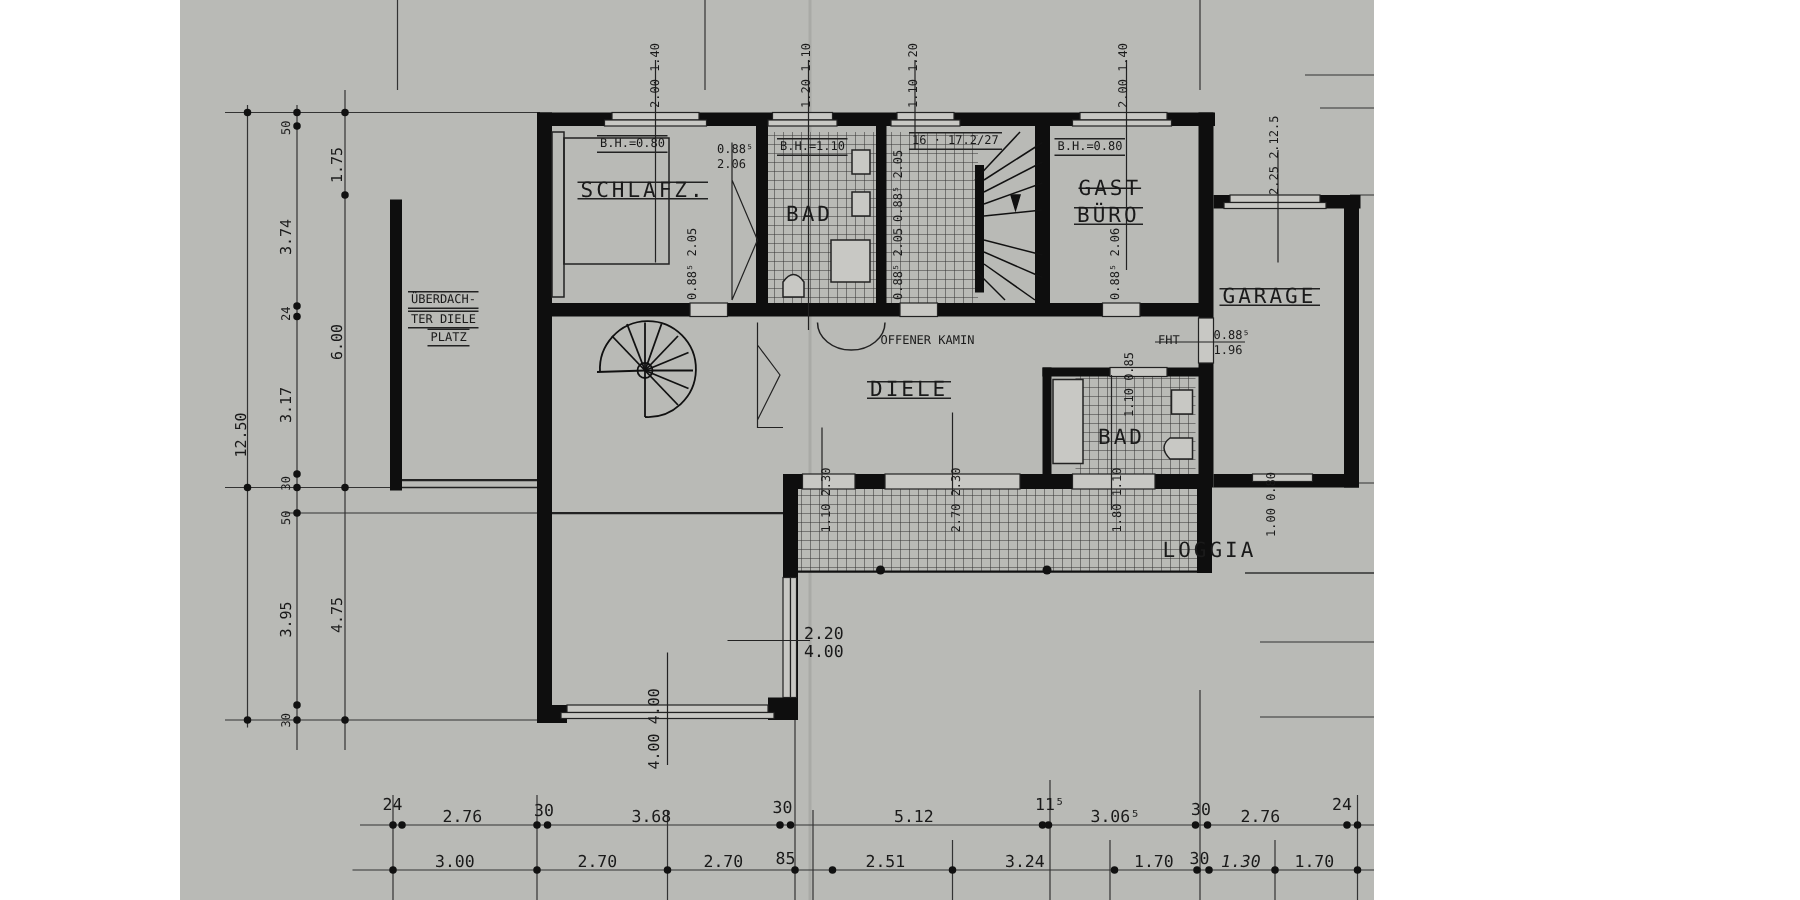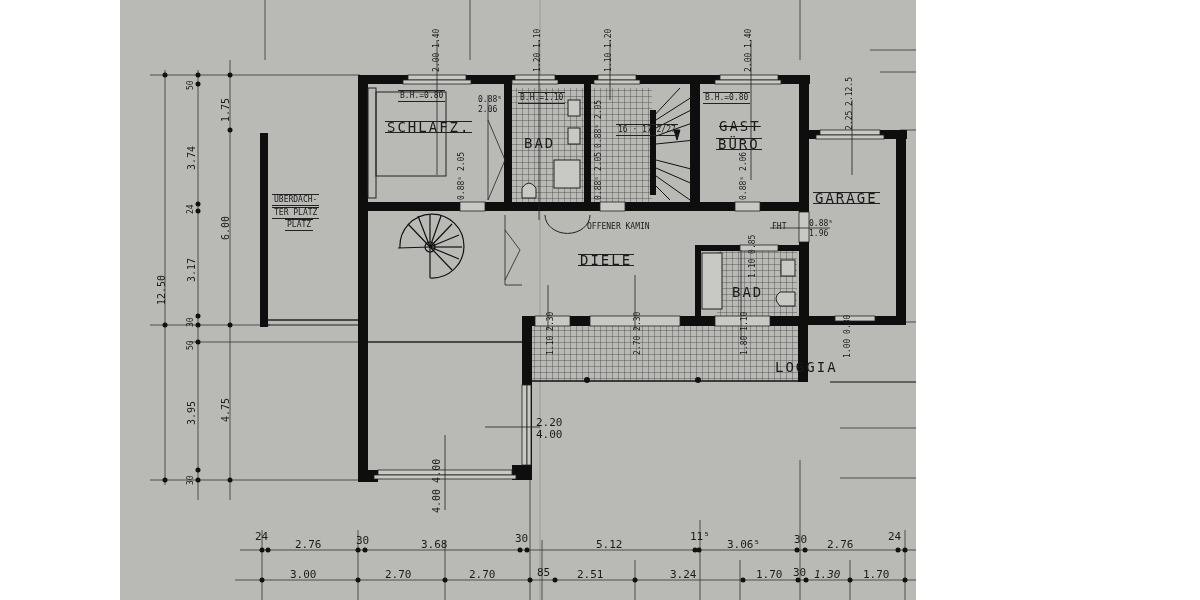--- a/index.html
+++ b/index.html
@@ -267,26 +267,26 @@
     <line x1="445" y1="435" x2="445" y2="510"></line>
         <line x1="485" y1="427" x2="540" y2="427"></line>
     <line x1="770" y1="228" x2="830" y2="228"></line>
   </g>
 </svg>
 
 <div class="lbl sm ul" style="left:278px;top:90px;">B.H.=0.80</div>
 <div class="lbl room ul" style="left:265px;top:121px;">SCHLAFZ.</div>
 <div class="lbl sm ul" style="left:398px;top:92px;">B.H.=1.10</div>
 <div class="lbl room" style="left:404px;top:135px;">BAD</div>
-<div class="lbl sm ul" style="left:496px;top:88px;margin-top:36px;">16 · 17.2/27</div>
+<div class="lbl sm ul" style="left:486px;top:88px;">16 · 17.2/27</div>
 <div class="lbl sm ul" style="left:583px;top:92px;">B.H.=0.80</div>
 <div class="lbl room" style="left:599px;top:118px;text-decoration:line-through;">GAST</div>
 <div class="lbl room ul" style="left:596px;top:138px;">BÜRO</div>
 <div class="lbl sm ul" style="left:152px;top:194px;">ÜBERDACH-</div>
-<div class="lbl sm ul" style="left:152px;top:207px;">TER PLATZ</div>
+<div class="lbl sm ul" style="left:152px;top:207px;">TER DIELE</div>
 <div class="lbl sm ul" style="left:165px;top:219px;">PLATZ</div>
 <div class="lbl room ul" style="left:693px;top:192px;">GARAGE</div>
 <div class="lbl sm" style="left:467px;top:222px;">OFFENER KAMIN</div>
 <div class="lbl room ul" style="left:458px;top:254px;">DIELE</div>
 <div class="lbl sm" style="left:652px;top:222px;">FHT</div>
 <div class="lbl room" style="left:612px;top:284px;">BAD</div>
 <div class="lbl room" style="left:655px;top:359px;">LOGGIA</div>
 
 <div class="lbl dimv sm" style="left:312px;top:72px;"><span>2.00</span> <span>1.40</span></div>
 <div class="lbl dimv sm" style="left:413px;top:72px;"><span>1.20</span> <span>1.10</span></div>
@@ -324,21 +324,21 @@
 <div class="lbl dim" style="left:476px;top:538px;">5.12</div>
 <div class="lbl dim" style="left:570px;top:530px;">11⁵</div>
 <div class="lbl dim" style="left:607px;top:538px;">3.06⁵</div>
 <div class="lbl dim" style="left:674px;top:533px;">30</div>
 <div class="lbl dim" style="left:707px;top:538px;">2.76</div>
 <div class="lbl dim" style="left:768px;top:530px;">24</div>
 
 <div class="lbl dim" style="left:170px;top:568px;">3.00</div>
 <div class="lbl dim" style="left:265px;top:568px;">2.70</div>
 <div class="lbl dim" style="left:349px;top:568px;">2.70</div>
-<div class="lbl dim" style="left:417px;top:566px;text-align:center;">85</div>
+<div class="lbl dim" style="left:397px;top:566px;text-align:center;">85</div>
 <div class="lbl dim" style="left:457px;top:568px;">2.51</div>
 <div class="lbl dim" style="left:550px;top:568px;">3.24</div>
 <div class="lbl dim" style="left:636px;top:568px;">1.70</div>
 <div class="lbl dim" style="left:673px;top:566px;">30</div>
 <div class="lbl dim" style="left:694px;top:568px;font-style:italic;">1.30</div>
 <div class="lbl dim" style="left:743px;top:568px;">1.70</div>
 
 <div class="lbl dimv dim" style="left:36px;top:305px;">12.50</div>
 <div class="lbl dimv sm" style="left:66px;top:90px;">50</div>
 <div class="lbl dimv dim" style="left:66px;top:170px;">3.74</div>

